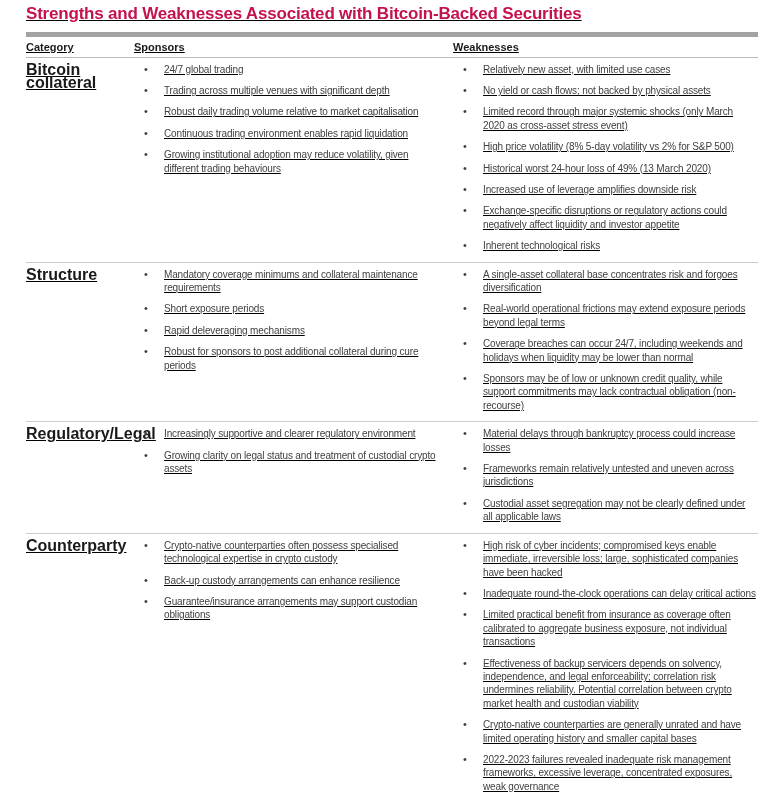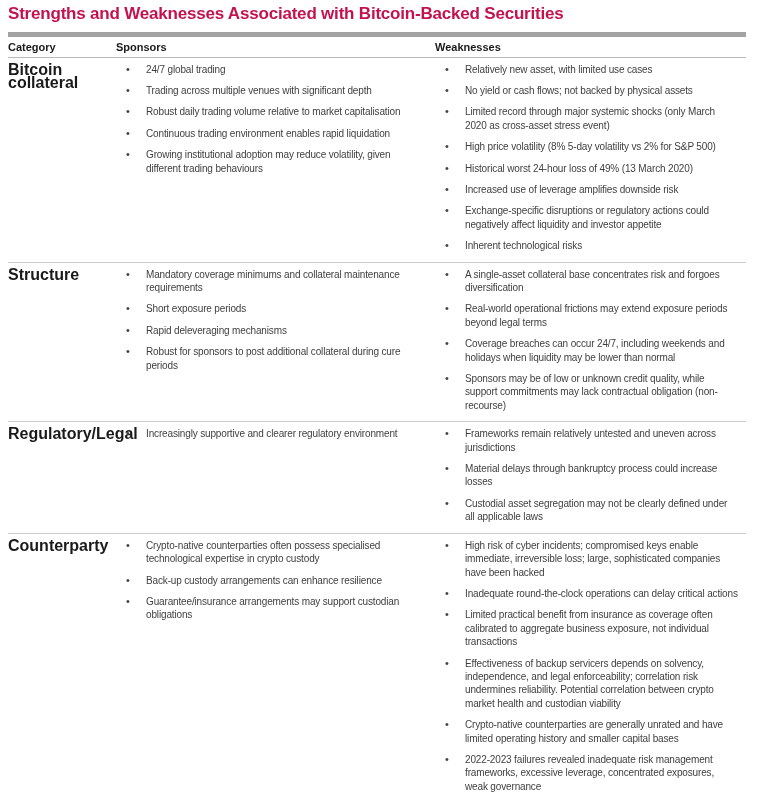--- a/index.html
+++ b/index.html
@@ -8,21 +8,22 @@
     background: #ffffff;
     width: 758px;
     height: 793px;
     overflow: hidden;
     font-family: "Liberation Sans", sans-serif;
   }
   .page {
     box-sizing: border-box;
     width: 694px;
     height: 793px;
-    padding: 4px 10px 0 8px;
+    padding: 4px 10px 0 26px;
+    text-decoration: underline;
   }
   .title {
     margin: 0 0 8px 0;
     font-size: 17px;
     font-weight: bold;
     letter-spacing: -0.2px;
     color: #C4124E;
     line-height: 1.15;
   }
   .sw-table {
@@ -137,26 +138,27 @@
               <li>Sponsors may be of low or unknown credit quality, while support commitments may lack contractual obligation (non-recourse)</li>
             </ul>
     </div>
   </div>
 
   <div class="trow">
     <div class="cat">Regulatory/Legal</div>
     <div class="td">
       <ul class="bullets">
               <li>Increasingly supportive and clearer regulatory environment</li>
+              <li>Growing clarity on legal status and treatment of custodial crypto assets</li>
             </ul>
     </div>
     <div class="td">
       <ul class="bullets">
+              <li>Material delays through bankruptcy process could increase losses</li>
               <li>Frameworks remain relatively untested and uneven across jurisdictions</li>
-              <li>Material delays through bankruptcy process could increase losses</li>
               <li>Custodial asset segregation may not be clearly defined under all applicable laws</li>
             </ul>
     </div>
   </div>
 
   <div class="trow">
     <div class="cat">Counterparty</div>
     <div class="td">
       <ul class="bullets">
               <li>Crypto-native counterparties often possess specialised technological expertise in crypto custody</li>

